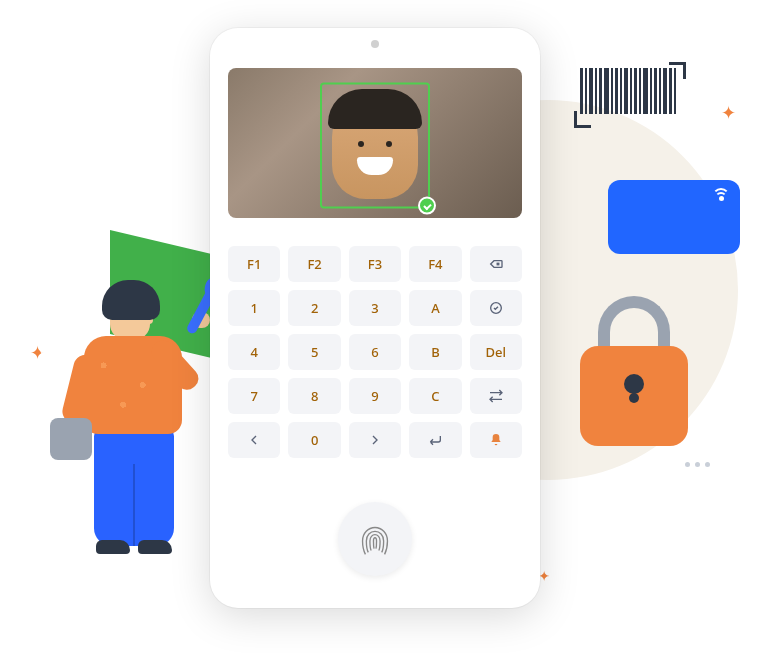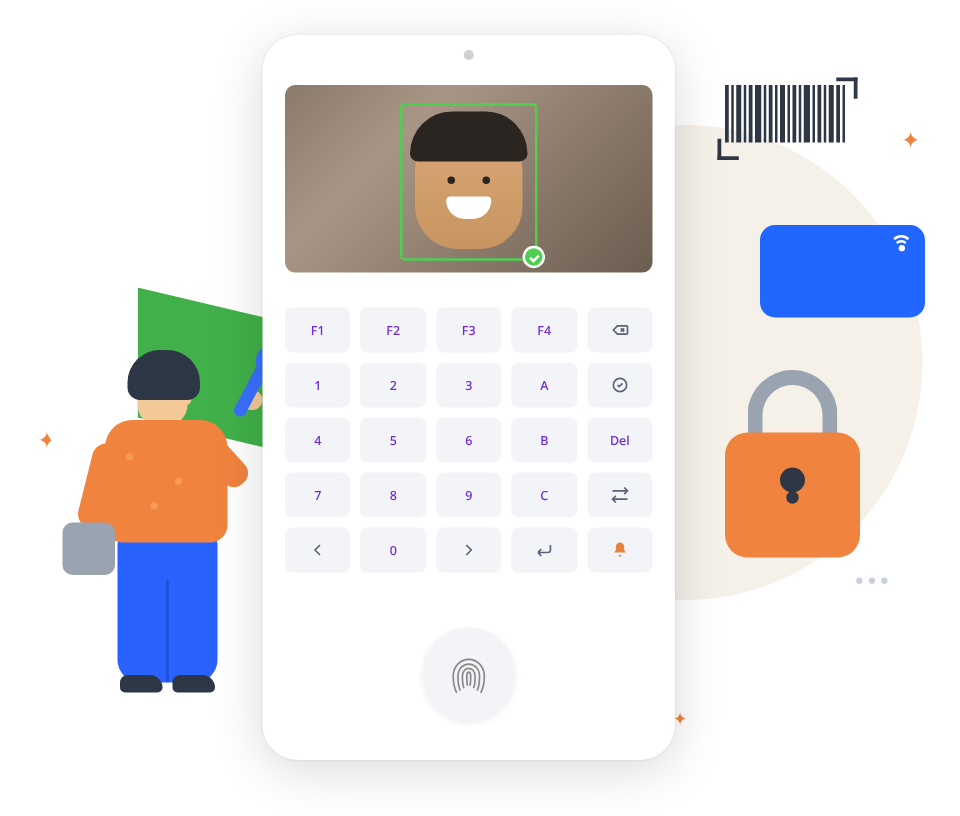--- a/index.html
+++ b/index.html
@@ -12,21 +12,21 @@
 .face-shape{position:absolute;left:50%;top:50%;transform:translate(-50%,-45%)}
 .head{width:86px;height:102px;background:linear-gradient(180deg,#d9a878 0%,#c89560 100%);border-radius:40px 40px 34px 34px;position:relative}
 .hair{position:absolute;top:-8px;left:-4px;width:94px;height:40px;background:#2a2520;border-radius:44px 44px 8px 8px}
 .eye{position:absolute;width:6px;height:6px;background:#2a2520;border-radius:50%;top:44px}
 .eye.l{left:26px}.eye.r{right:26px}
 .mouth{position:absolute;bottom:24px;left:50%;transform:translateX(-50%);width:36px;height:18px;background:#fff;border-radius:4px 4px 18px 18px}
 .face-box{position:absolute;left:50%;top:50%;transform:translate(-50%,-48%);width:110px;height:126px;border:2px solid #4fcf4f;border-radius:4px}
 .face-check{position:absolute;right:-8px;bottom:-8px;width:18px;height:18px;background:#4fcf4f;border-radius:50%;border:2px solid #fff}
 .face-check::after{content:"";position:absolute;left:4px;top:5px;width:5px;height:3px;border-left:2px solid #fff;border-bottom:2px solid #fff;transform:rotate(-45deg)}
 .keypad{margin-top:28px;display:grid;grid-template-columns:repeat(5,1fr);gap:8px}
-.key{height:36px;background:#f3f4f7;border-radius:6px;display:flex;align-items:center;justify-content:center;font-size:10px;color:#6d28d9;font-weight:500;cursor:pointer}
+.key{height:36px;background:#f3f4f7;border-radius:6px;display:flex;align-items:center;justify-content:center;font-size:13px;color:#a16207;font-weight:500;cursor:pointer}
 .key.icon svg{width:16px;height:16px;stroke:#5a6378;fill:none;stroke-width:2}
 .key.bell svg{stroke:none;fill:#e8833f}
 .fingerprint{position:absolute;bottom:32px;left:50%;transform:translateX(-50%);width:74px;height:74px;border-radius:50%;background:#f3f4f7;display:flex;align-items:center;justify-content:center;box-shadow:0 2px 6px rgba(0,0,0,.08)}
 .fingerprint svg{width:46px;height:46px;stroke:#888;fill:none;stroke-width:1.4}
 .person{position:absolute;left:40px;top:220px;width:180px;height:340px;z-index:3}
 .person-ring{position:absolute;left:-8px;top:10px;width:170px;height:170px;border:14px solid rgba(255,255,255,.9);border-radius:50%;z-index:0}
 .green-shape{position:absolute;left:70px;top:10px;width:110px;height:130px;background:#41b04a;clip-path:polygon(0 0,100% 20%,100% 100%,0 80%);z-index:1}
 .p-hair{position:absolute;left:62px;top:60px;width:58px;height:40px;background:#2d3746;border-radius:26px 26px 10px 10px;z-index:3}
 .p-face{position:absolute;left:70px;top:82px;width:40px;height:38px;background:#f4c99a;border-radius:18px 18px 16px 16px;z-index:2}
 .p-nose{position:absolute;right:-3px;top:14px;width:8px;height:8px;background:#f4c99a;border-radius:50%}

